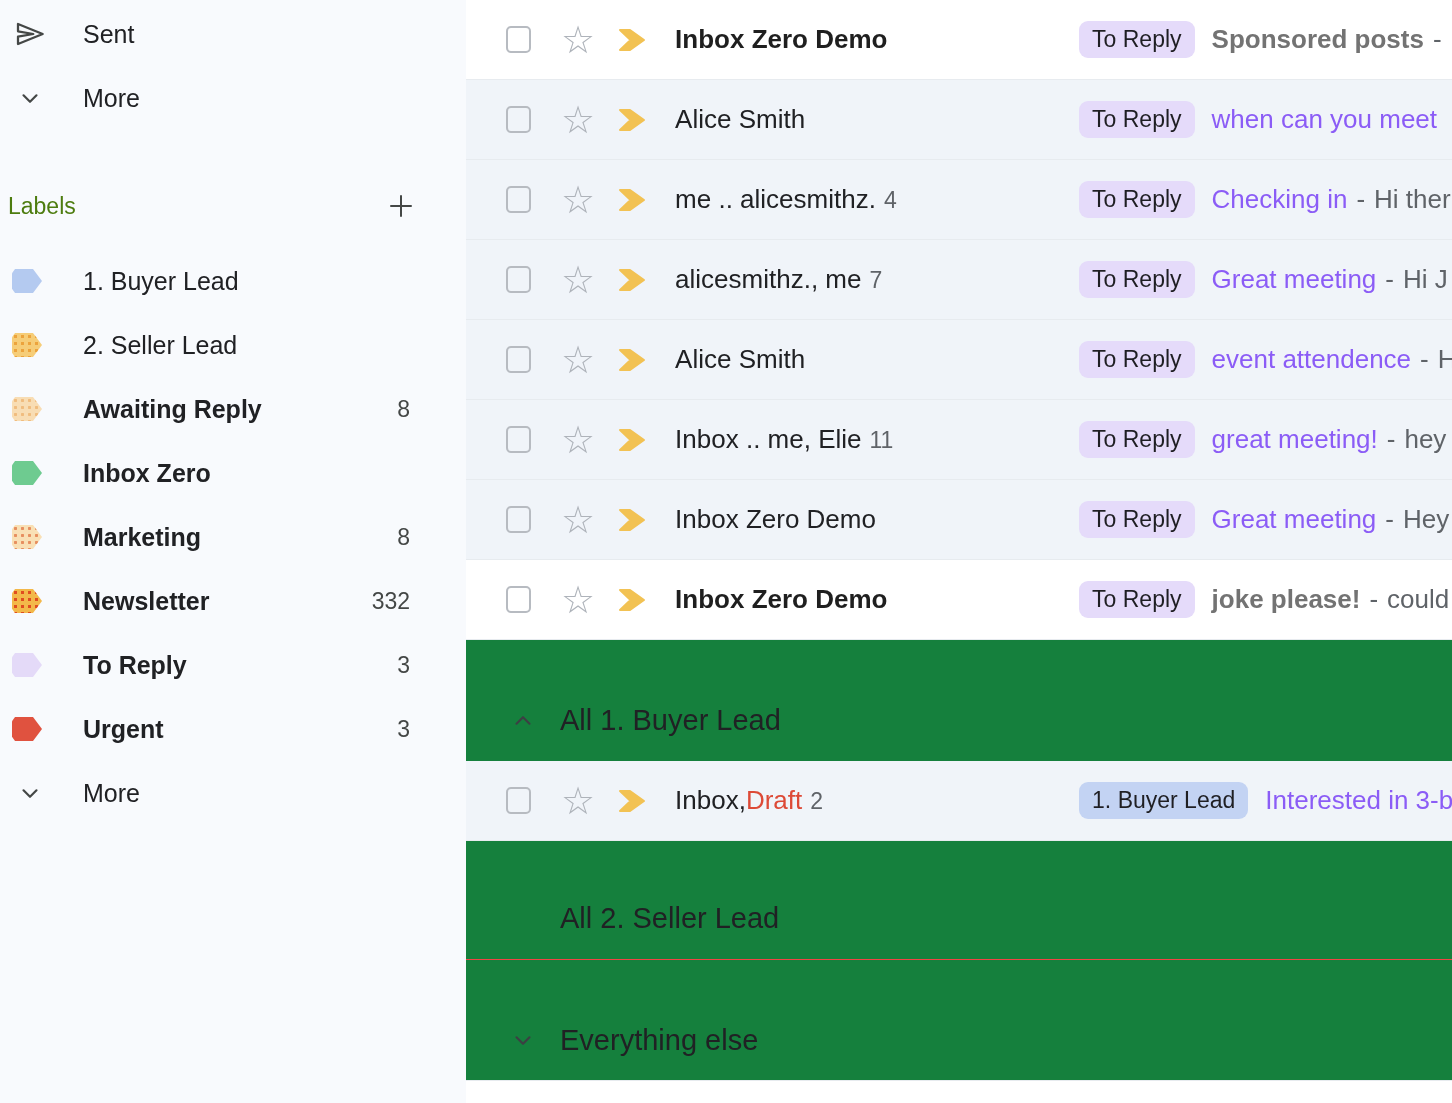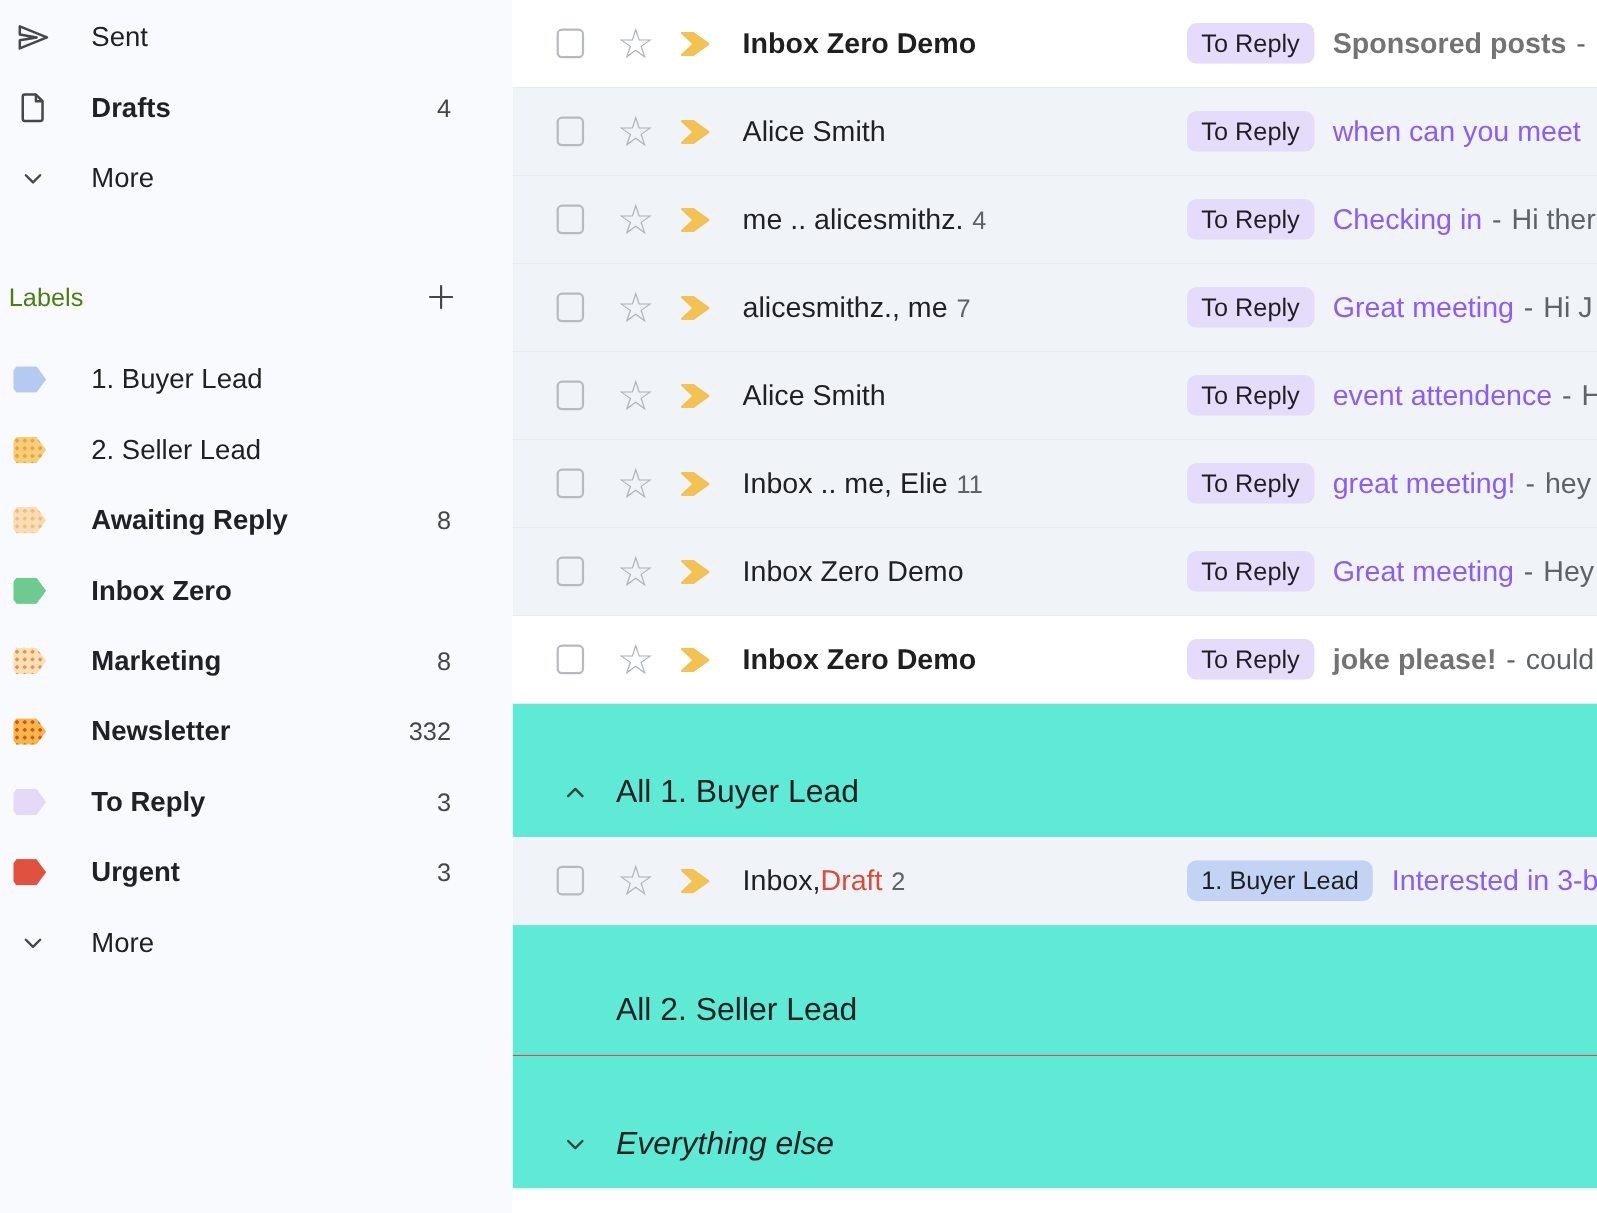--- a/index.html
+++ b/index.html
@@ -52,24 +52,24 @@
   .sender .draft{color:#dd4a37;margin-left:0;}
   .content{flex:1;display:flex;align-items:center;white-space:nowrap;overflow:hidden;font-size:26px;}
   .badge{font-size:23px;padding:5px 13px;border-radius:9px;background:#e5dbfa;color:#1f1f23;
          flex:none;margin-right:17px;}
   .badge.blue{background:#c3d3f3;}
   .subj{color:#8b5cf6;}
   .row.unread .subj{font-weight:700;color:#737373;}
   .sep{color:#5f6368;margin:0 9px;}
   .snip{color:#5f6368;}
 
-  .section-head{display:flex;align-items:center;box-sizing:border-box;padding-left:44px;background:#5eead4;}
+  .section-head{display:flex;align-items:center;box-sizing:border-box;padding-left:44px;background:#15803d;}
   .sh1{height:121px;padding-top:40px;}
   .sh2{height:119px;padding-top:36px;border-bottom:1px solid #ef4444;}
-  .sh3{height:121px;padding-top:40px;border-bottom:1px solid #e7ebef;font-style:italic;}
+  .sh3{height:121px;padding-top:40px;border-bottom:1px solid #e7ebef;}
   .chv{width:26px;height:26px;flex:none;display:flex;align-items:center;justify-content:center;cursor:pointer;}
   .chv.hidden{visibility:hidden;}
   .section-title{font-size:29px;font-weight:500;color:#202124;margin-left:24px;white-space:nowrap;}
 
   svg{display:block;}
 </style>
 </head>
 <body>
 
 <div class="app">
@@ -79,30 +79,20 @@
     <div class="s-item">
       <span class="s-ic">
         <svg width="32" height="32" viewBox="0 0 24 24">
             <path d="M3 19.5 L21.5 12 L3 4.5 V10 L14.5 12 L3 14 Z" fill="none" stroke="#444746" stroke-width="1.7" stroke-linejoin="round"></path>
           </svg>
       </span>
       <span class="s-label">Sent</span>
       <span class="s-count"></span>
     </div>
 
-    <div class="s-item bold">
-      <span class="s-ic">
-        <svg width="32" height="32" viewBox="0 0 24 24">
-            <path d="M6.5 3 H14 L18.5 7.5 V19.5 A1.5 1.5 0 0 1 17 21 H6.5 A1.5 1.5 0 0 1 5 19.5 V4.5 A1.5 1.5 0 0 1 6.5 3 Z" fill="none" stroke="#444746" stroke-width="1.7" stroke-linejoin="round"></path>
-            <path d="M14 3 V7.5 H18.5" fill="none" stroke="#444746" stroke-width="1.7" stroke-linejoin="round"></path>
-          </svg>
-      </span>
-      <span class="s-label">Drafts</span>
-      <span class="s-count">4</span>
-    </div>
 
     <div class="s-item">
       <span class="s-ic">
         <svg width="26" height="26" viewBox="0 0 24 24">
             <path d="M6 9.5 L12 15.5 L18 9.5" fill="none" stroke="#444746" stroke-width="2" stroke-linecap="round" stroke-linejoin="round"></path>
           </svg>
       </span>
       <span class="s-label">More</span>
       <span class="s-count"></span>
     </div>

